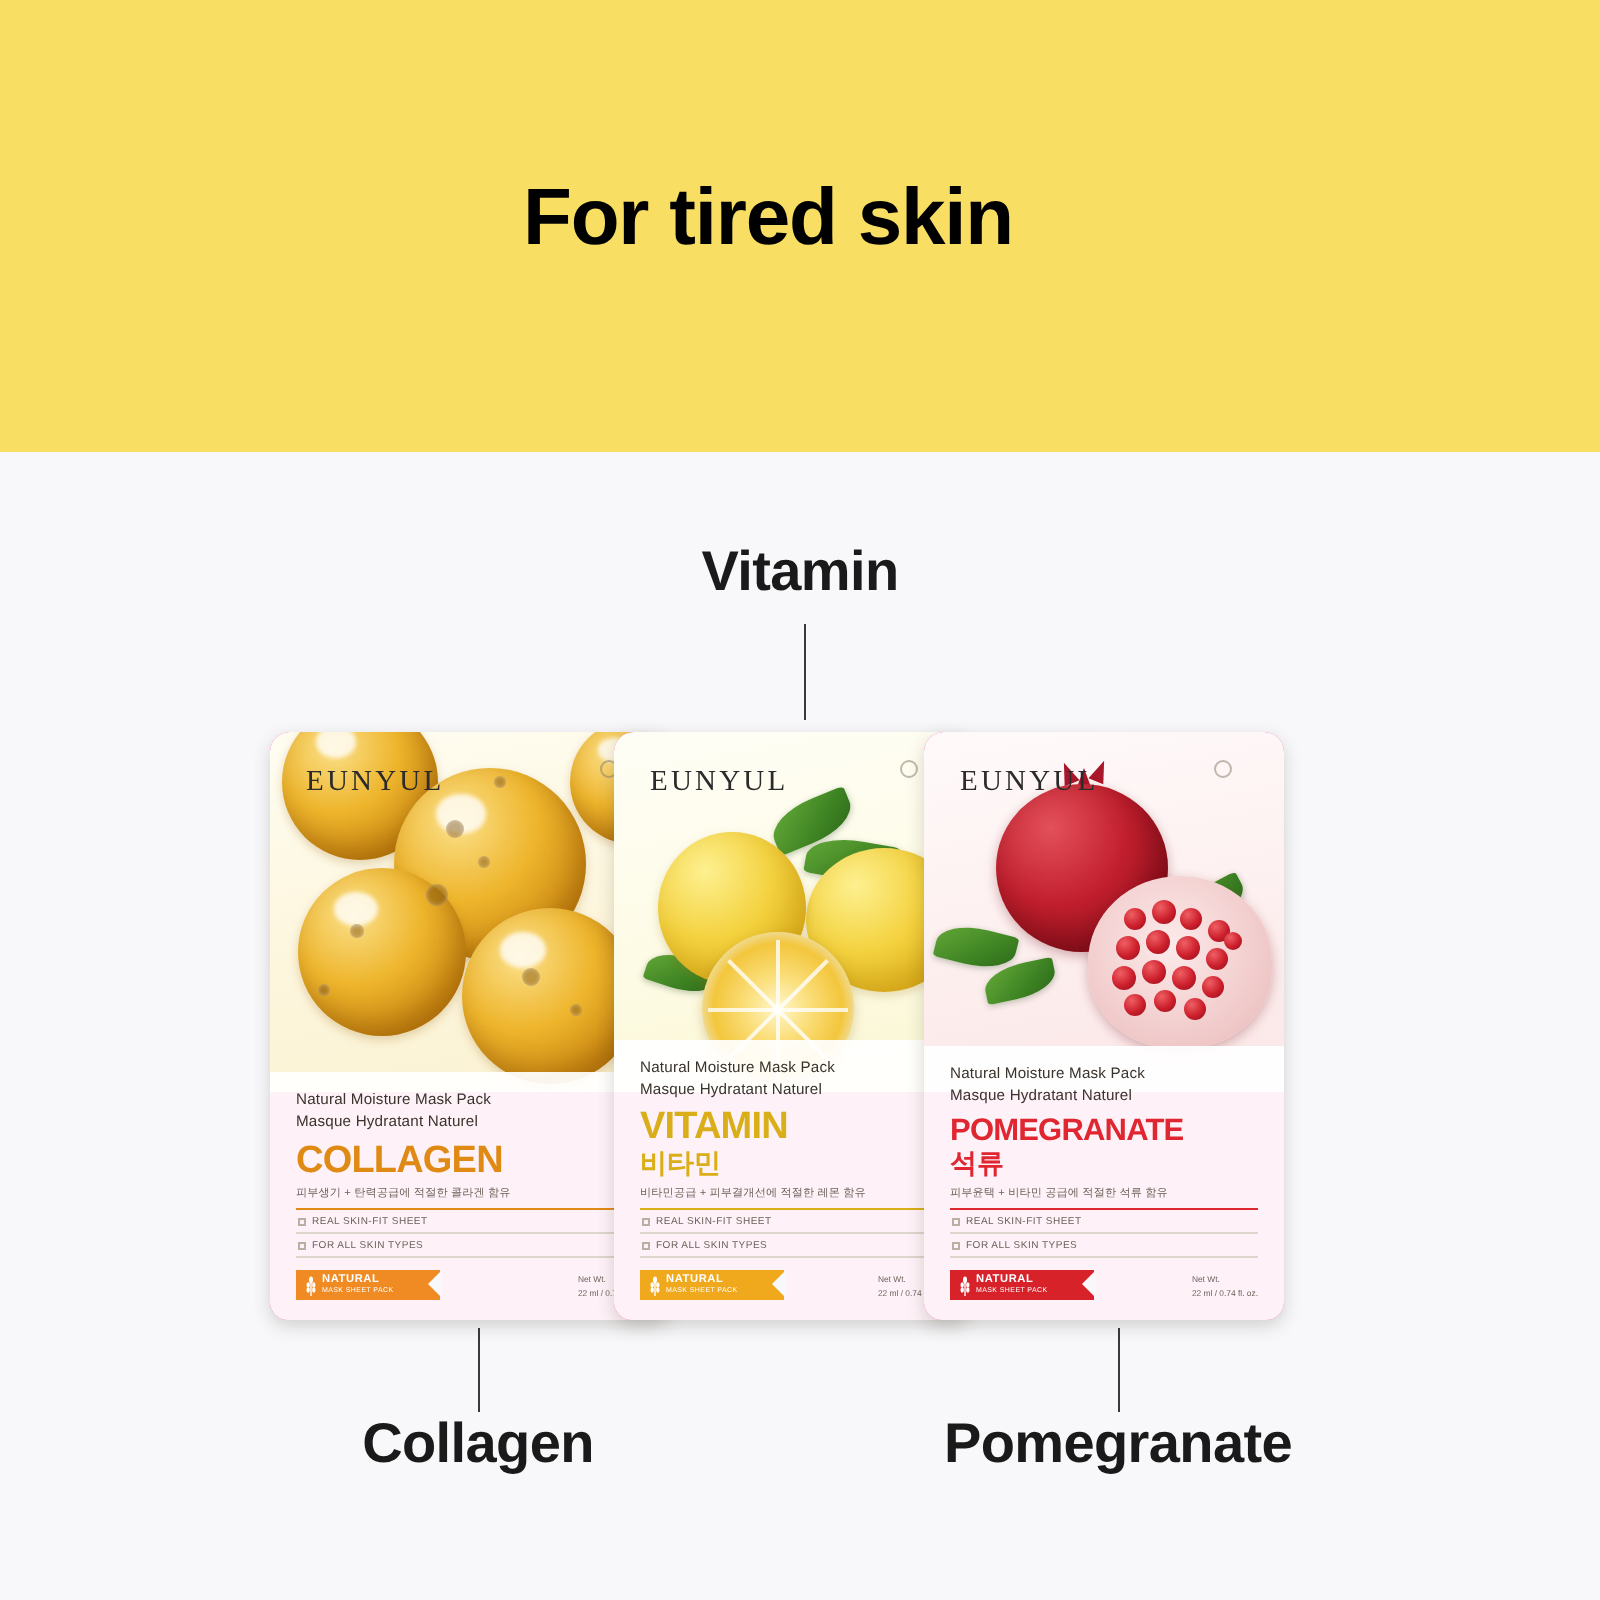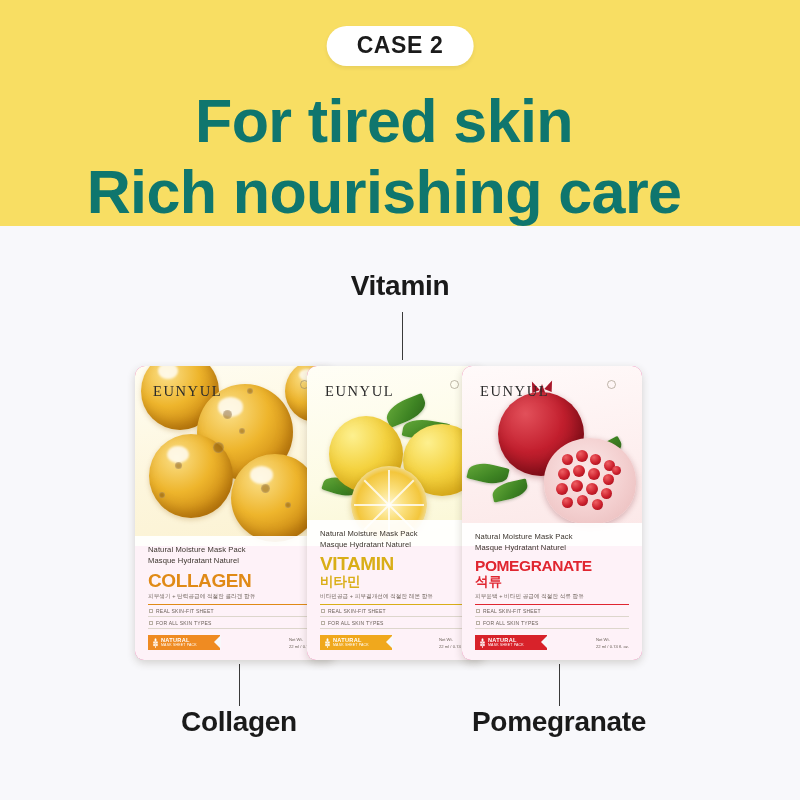--- a/index.html
+++ b/index.html
@@ -21,22 +21,22 @@
     background:#ffffff; border-radius:22px;
     padding:8px 30px 9px 30px;
     box-shadow:0 2px 4px rgba(0,0,0,.07);
   }
   .case-pill-text {
     font-size:23px; font-weight:bold; color:#1b1b1b;
     letter-spacing:.6px; line-height:1; white-space:nowrap;
   }
   .hero-title {
     position:absolute; left:0; top:86px; width:768px;
-    text-align:center; color:#0f766e;
-    font-size:61px; font-weight:bold; line-height:1.16;
+    text-align:center; color:#000000;
+    font-size:40px; font-weight:bold; line-height:1.16;
     letter-spacing:-.6px;
   }
   .hero-title div { white-space:nowrap; }
 
   
   .callout-top {
     position:absolute; left:0; top:270px; width:800px; text-align:center;
     font-size:28px; font-weight:bold; color:#1a1a1a; letter-spacing:-.3px;
   }
   .leader {
@@ -200,26 +200,22 @@
   .wheat { width:5px; height:10px; flex:none; }
   .ribbon-txt { line-height:1.05; }
   .ribbon-t1 { font-size:5.6px; font-weight:bold; letter-spacing:.3px; }
   .ribbon-t2 { font-size:3.5px; letter-spacing:.2px; }
   .netwt { text-align:left; font-size:4.2px; color:#6d635b; line-height:1.5; }
 </style>
 </head>
 <body>
 
 <div class="hero">
-  <div class="case-pill">
-    <div class="case-pill-text">CASE 2</div>
-  </div>
   <div class="hero-title">
     <div>For tired skin</div>
-    <div>Rich nourishing care</div>
   </div>
 </div>
 
 <div class="callout-top">Vitamin</div>
 <div class="leader leader-top"></div>
 
 <div class="leader leader-bl"></div>
 <div class="leader leader-br"></div>
 <div class="callout-bottom callout-bl">Collagen</div>
 <div class="callout-bottom callout-br">Pomegranate</div>

